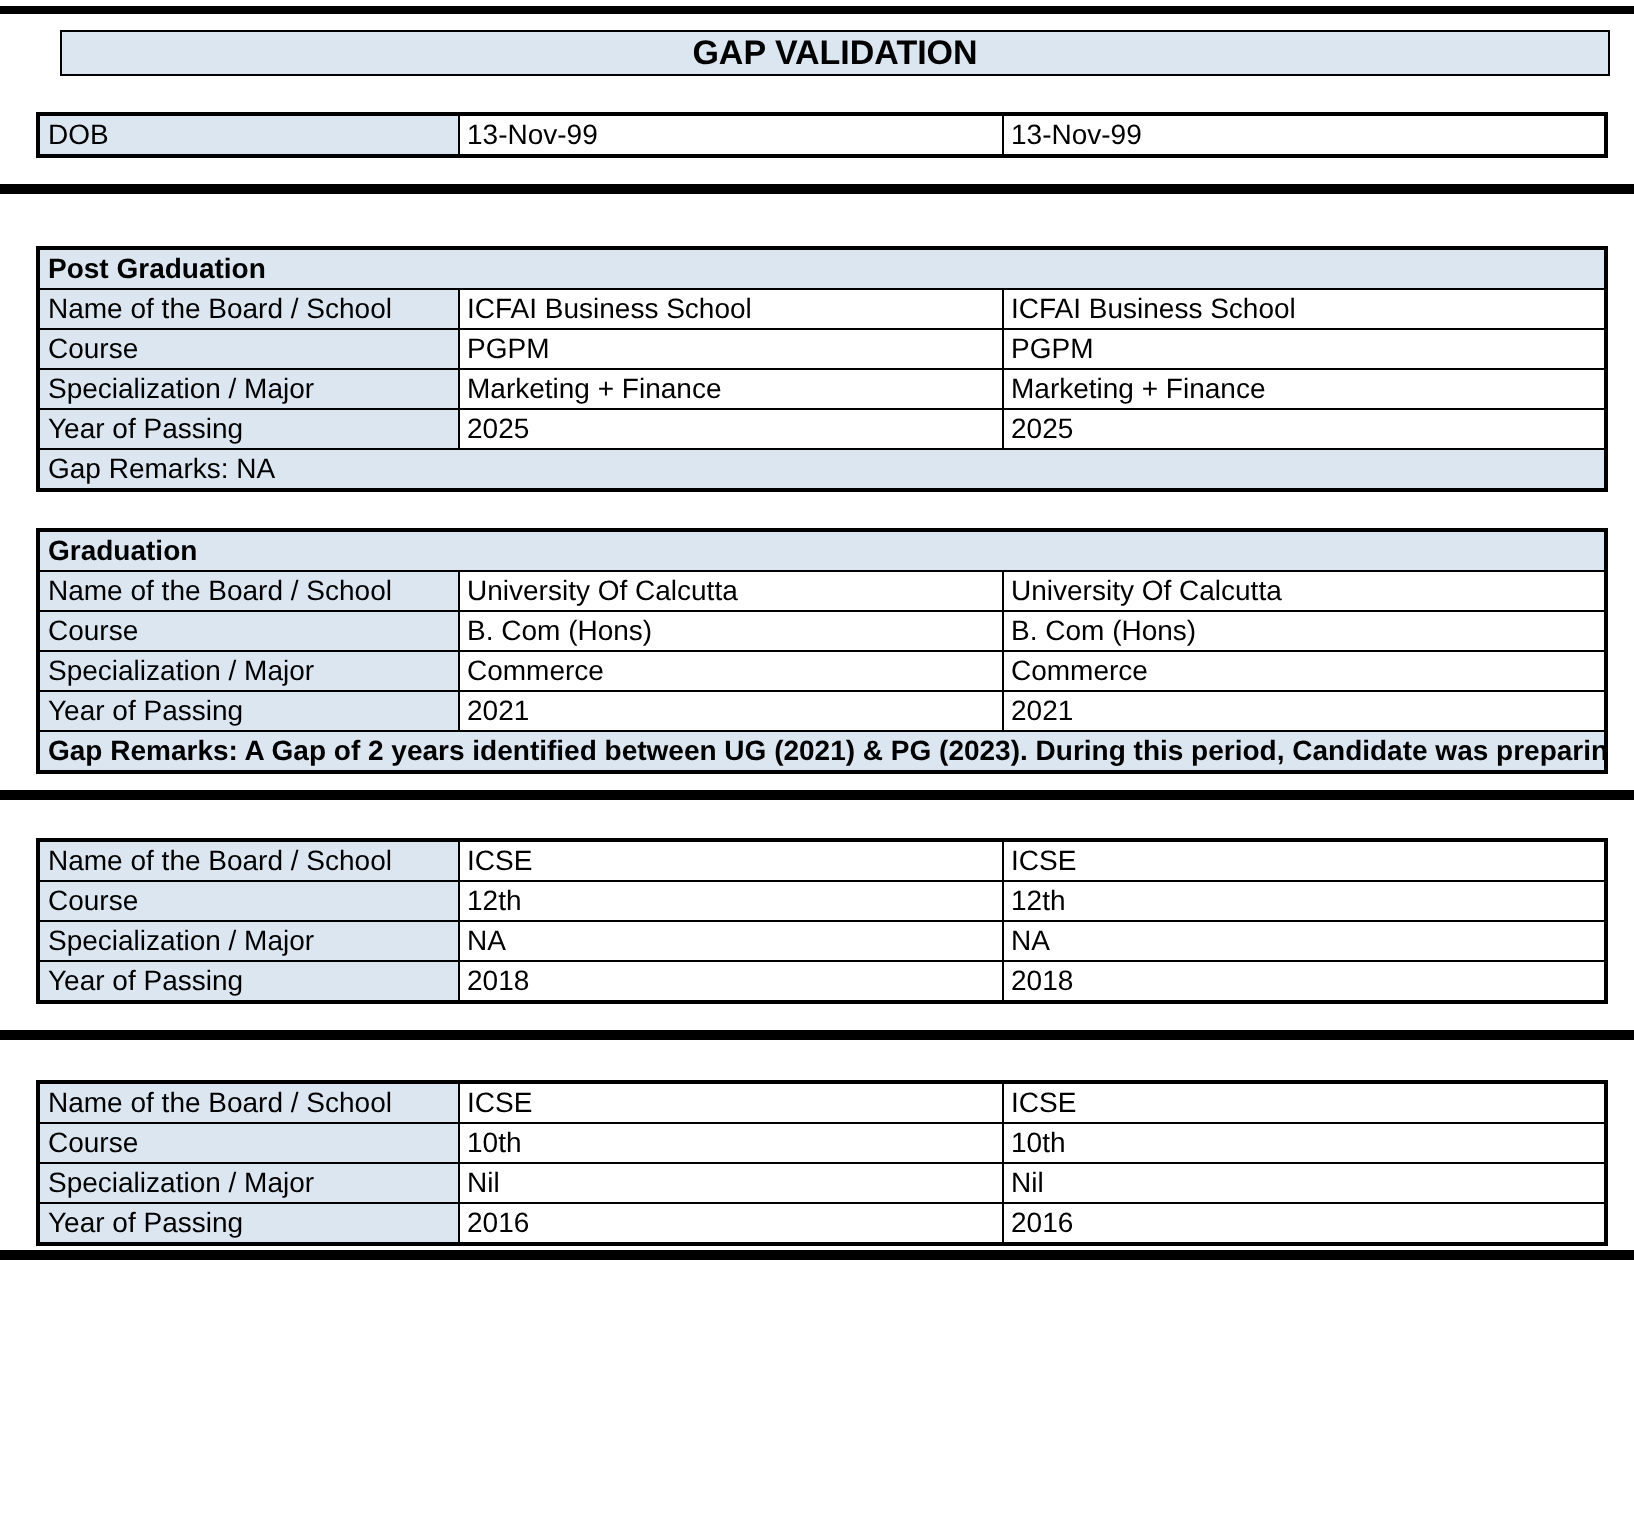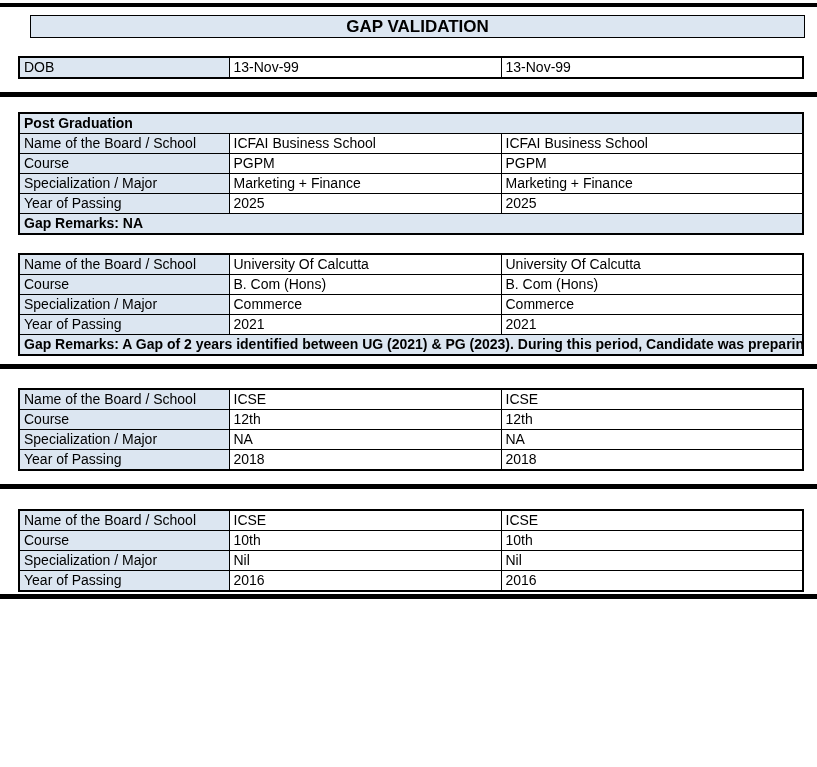--- a/index.html
+++ b/index.html
@@ -54,25 +54,25 @@
   td.shade { background: #DCE6F1; }
   td.bold  { font-weight: bold; }
   td.remark-cell {
     background: #DCE6F1;
     font-weight: bold;
     white-space: normal;
     line-height: 20px;
     padding: 2px 6px 2px 4px;
     height: auto;
   }
-  td.remark-plain { font-weight: bold; white-space: normal; background: #DCE6F1; }
+  td.remark-plain { font-weight: normal; white-space: normal; background: #DCE6F1; }
 
   #table-particulars   { margin-top: 18px; }
   #divider-1           { margin-top: 13px; }
-  #table-post-graduation { margin-top: 15px; padding-left: 16px; }
+  #table-post-graduation { margin-top: 26px; padding-left: 16px; }
   #table-graduation    { margin-top: 18px; }
   #divider-2           { margin-top: 8px; }
   #table-12th-standard { margin-top: 19px; }
   #divider-3           { margin-top: 13px; }
   #table-10th-standard { margin-top: 20px; }
   #divider-4           { margin-top: 2px; }
 </style>
 </head>
 <body>
 
@@ -134,20 +134,23 @@
 </table>
 
 <table id="table-graduation" class="tbl">
   <colgroup>
       <col class="c1">
       <col class="c2">
       <col class="c3">
     </colgroup>
   <tbody>
     <tr>
+      <td colspan="3" class="shade bold">Graduation</td>
+    </tr>
+    <tr>
       <td class="shade">Name of the Board / School</td>
       <td>University Of Calcutta</td>
       <td>University Of Calcutta</td>
     </tr>
     <tr>
       <td class="shade">Course</td>
       <td>B. Com (Hons)</td>
       <td>B. Com (Hons)</td>
     </tr>
     <tr>

